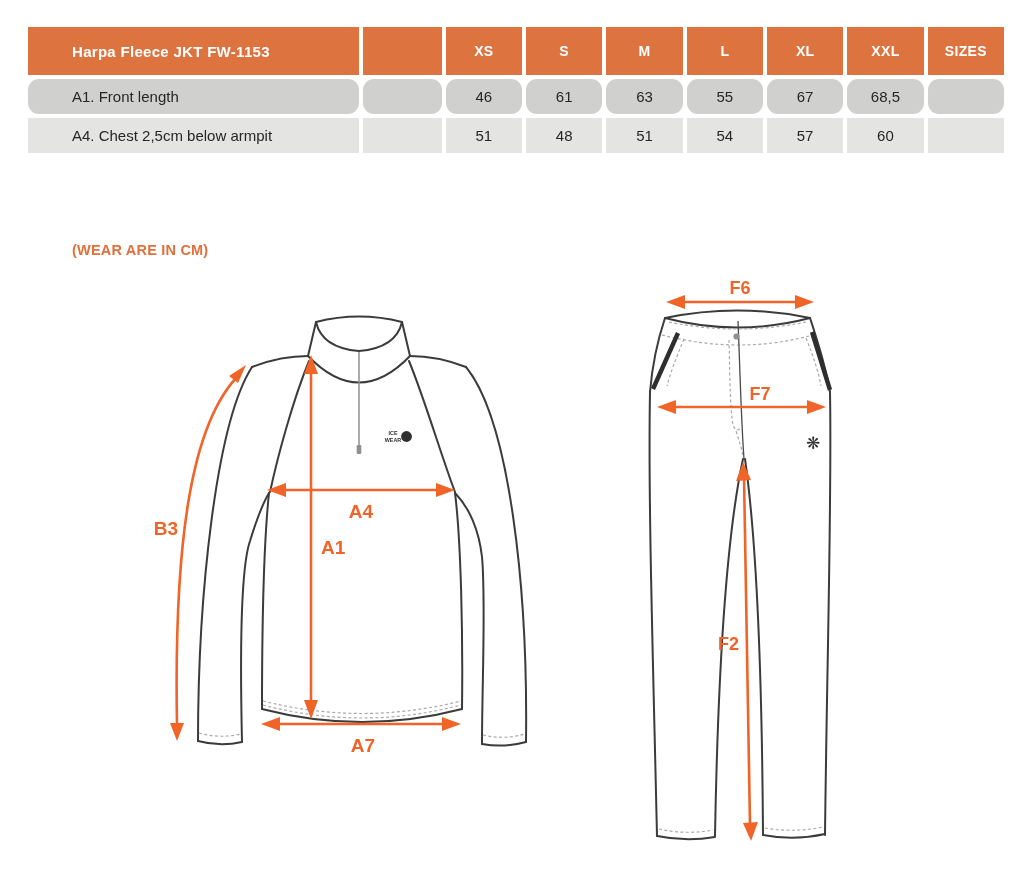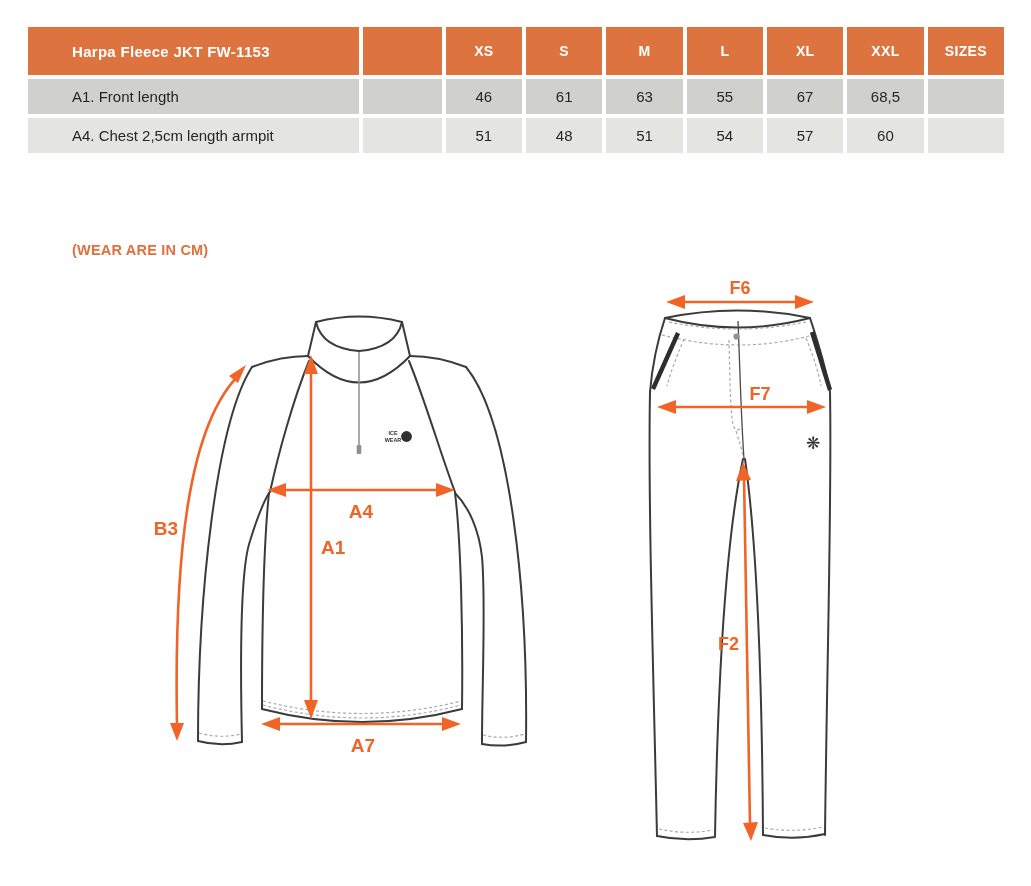--- a/index.html
+++ b/index.html
@@ -20,21 +20,21 @@
     background:#dd7440;color:#ffffff;font-weight:bold;
     height:46px;font-size:14px;text-align:center;letter-spacing:.3px;
   }
   table.size-chart thead th.title-col{
     text-align:left;padding-left:44px;font-size:15px;
   }
   table.size-chart tbody td{
     height:33px;font-size:15px;color:#262626;text-align:center;
   }
   table.size-chart tbody td.row-label{text-align:left;padding-left:44px;}
-  table.size-chart tbody tr.dark td{background:#d0d0ce;}
+  table.size-chart tbody tr.dark td{background:#d0d0ce;border-radius:11px;}
   table.size-chart tbody tr.light td{background:#e4e4e2;}
 
   
   .cm-note{
     position:absolute;left:72px;top:242px;
     color:#e0713f;font-size:14.5px;font-weight:bold;letter-spacing:.2px;
   }
 
   
   .jacket-svg{position:absolute;left:130px;top:295px;}
@@ -86,21 +86,21 @@
         <td></td>
         <td>46</td>
         <td>61</td>
         <td>63</td>
         <td>55</td>
         <td>67</td>
         <td>68,5</td>
         <td></td>
       </tr>
       <tr class="light">
-        <td class="row-label">A4. Chest 2,5cm length armpit</td>
+        <td class="row-label">A4. Chest 2,5cm below armpit</td>
         <td></td>
         <td>51</td>
         <td>48</td>
         <td>51</td>
         <td>54</td>
         <td>57</td>
         <td>60</td>
         <td></td>
       </tr>
     </tbody>

